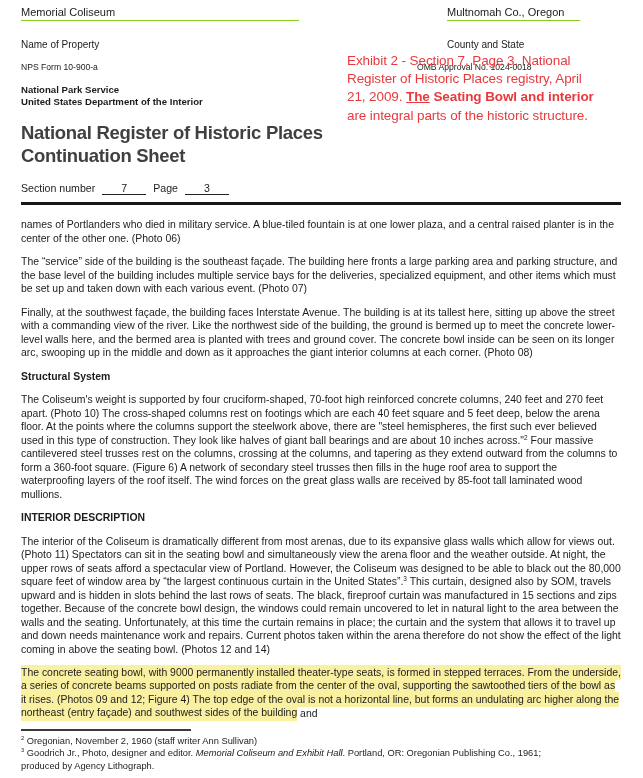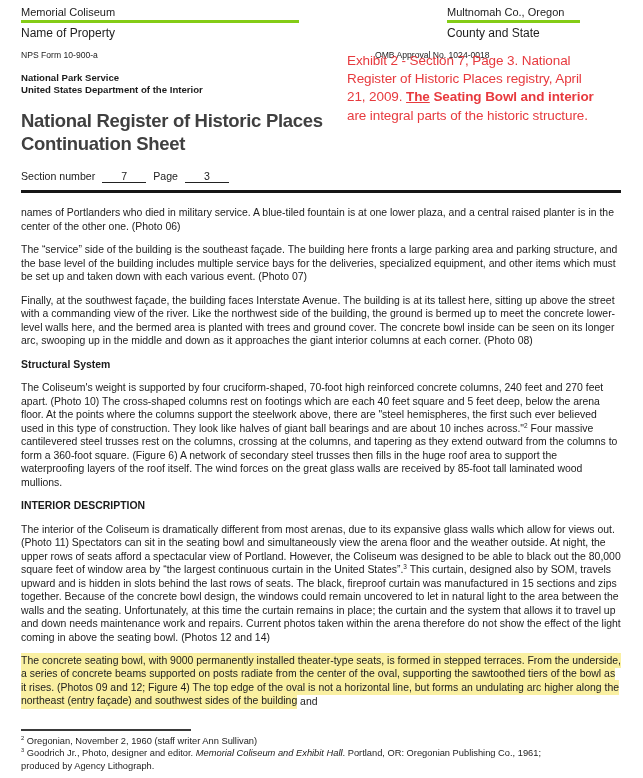--- a/index.html
+++ b/index.html
@@ -8,23 +8,23 @@
     width:643px;height:778px;
     background:#ffffff;
     overflow:hidden;
     box-sizing:border-box;
     padding:6px 22px 0 21px;
     font-family:"Liberation Sans","DejaVu Sans",sans-serif;
     color:#1c1c1c;
   }
   
   .hdr-grid{display:grid;grid-template-columns:278px 133px;column-gap:148px;}
-  .prop-name{font-size:11px;line-height:13px;border-bottom:3px solid #84cc16;padding-bottom:1px;}
-  .prop-label{font-size:12px;line-height:10px;margin-top:5px;}
-  .form-row{display:grid;grid-template-columns:278px 200px;column-gap:76px;margin-top:12px;font-size:8.6px;line-height:10px;}
+  .prop-name{font-size:11px;line-height:13px;border-bottom:1px solid #84cc16;padding-bottom:1px;}
+  .prop-label{font-size:10px;line-height:10px;margin-top:19px;}
+  .form-row{display:grid;grid-template-columns:278px 200px;column-gap:118px;margin-top:12px;font-size:8.6px;line-height:10px;}
   .agency{margin-top:12px;font-weight:bold;font-size:9.6px;line-height:11.5px;}
   .doc-title{margin:14px 0 0 0;font-size:18.5px;line-height:23px;font-weight:bold;letter-spacing:-0.3px;color:#404040;}
   .section-row{margin-top:14px;font-size:10.6px;line-height:14px;}
   .blank-fill{display:inline-block;width:44px;text-align:center;border-bottom:1.4px solid #222;margin:0 7px;line-height:12px;}
   .thick-rule{margin-top:7px;height:3px;background:#161616;}
   
   .annotation{
     position:absolute;left:347px;top:52px;
     font-size:13.5px;line-height:18.2px;letter-spacing:-0.1px;
     color:#e73a3e;white-space:nowrap;

